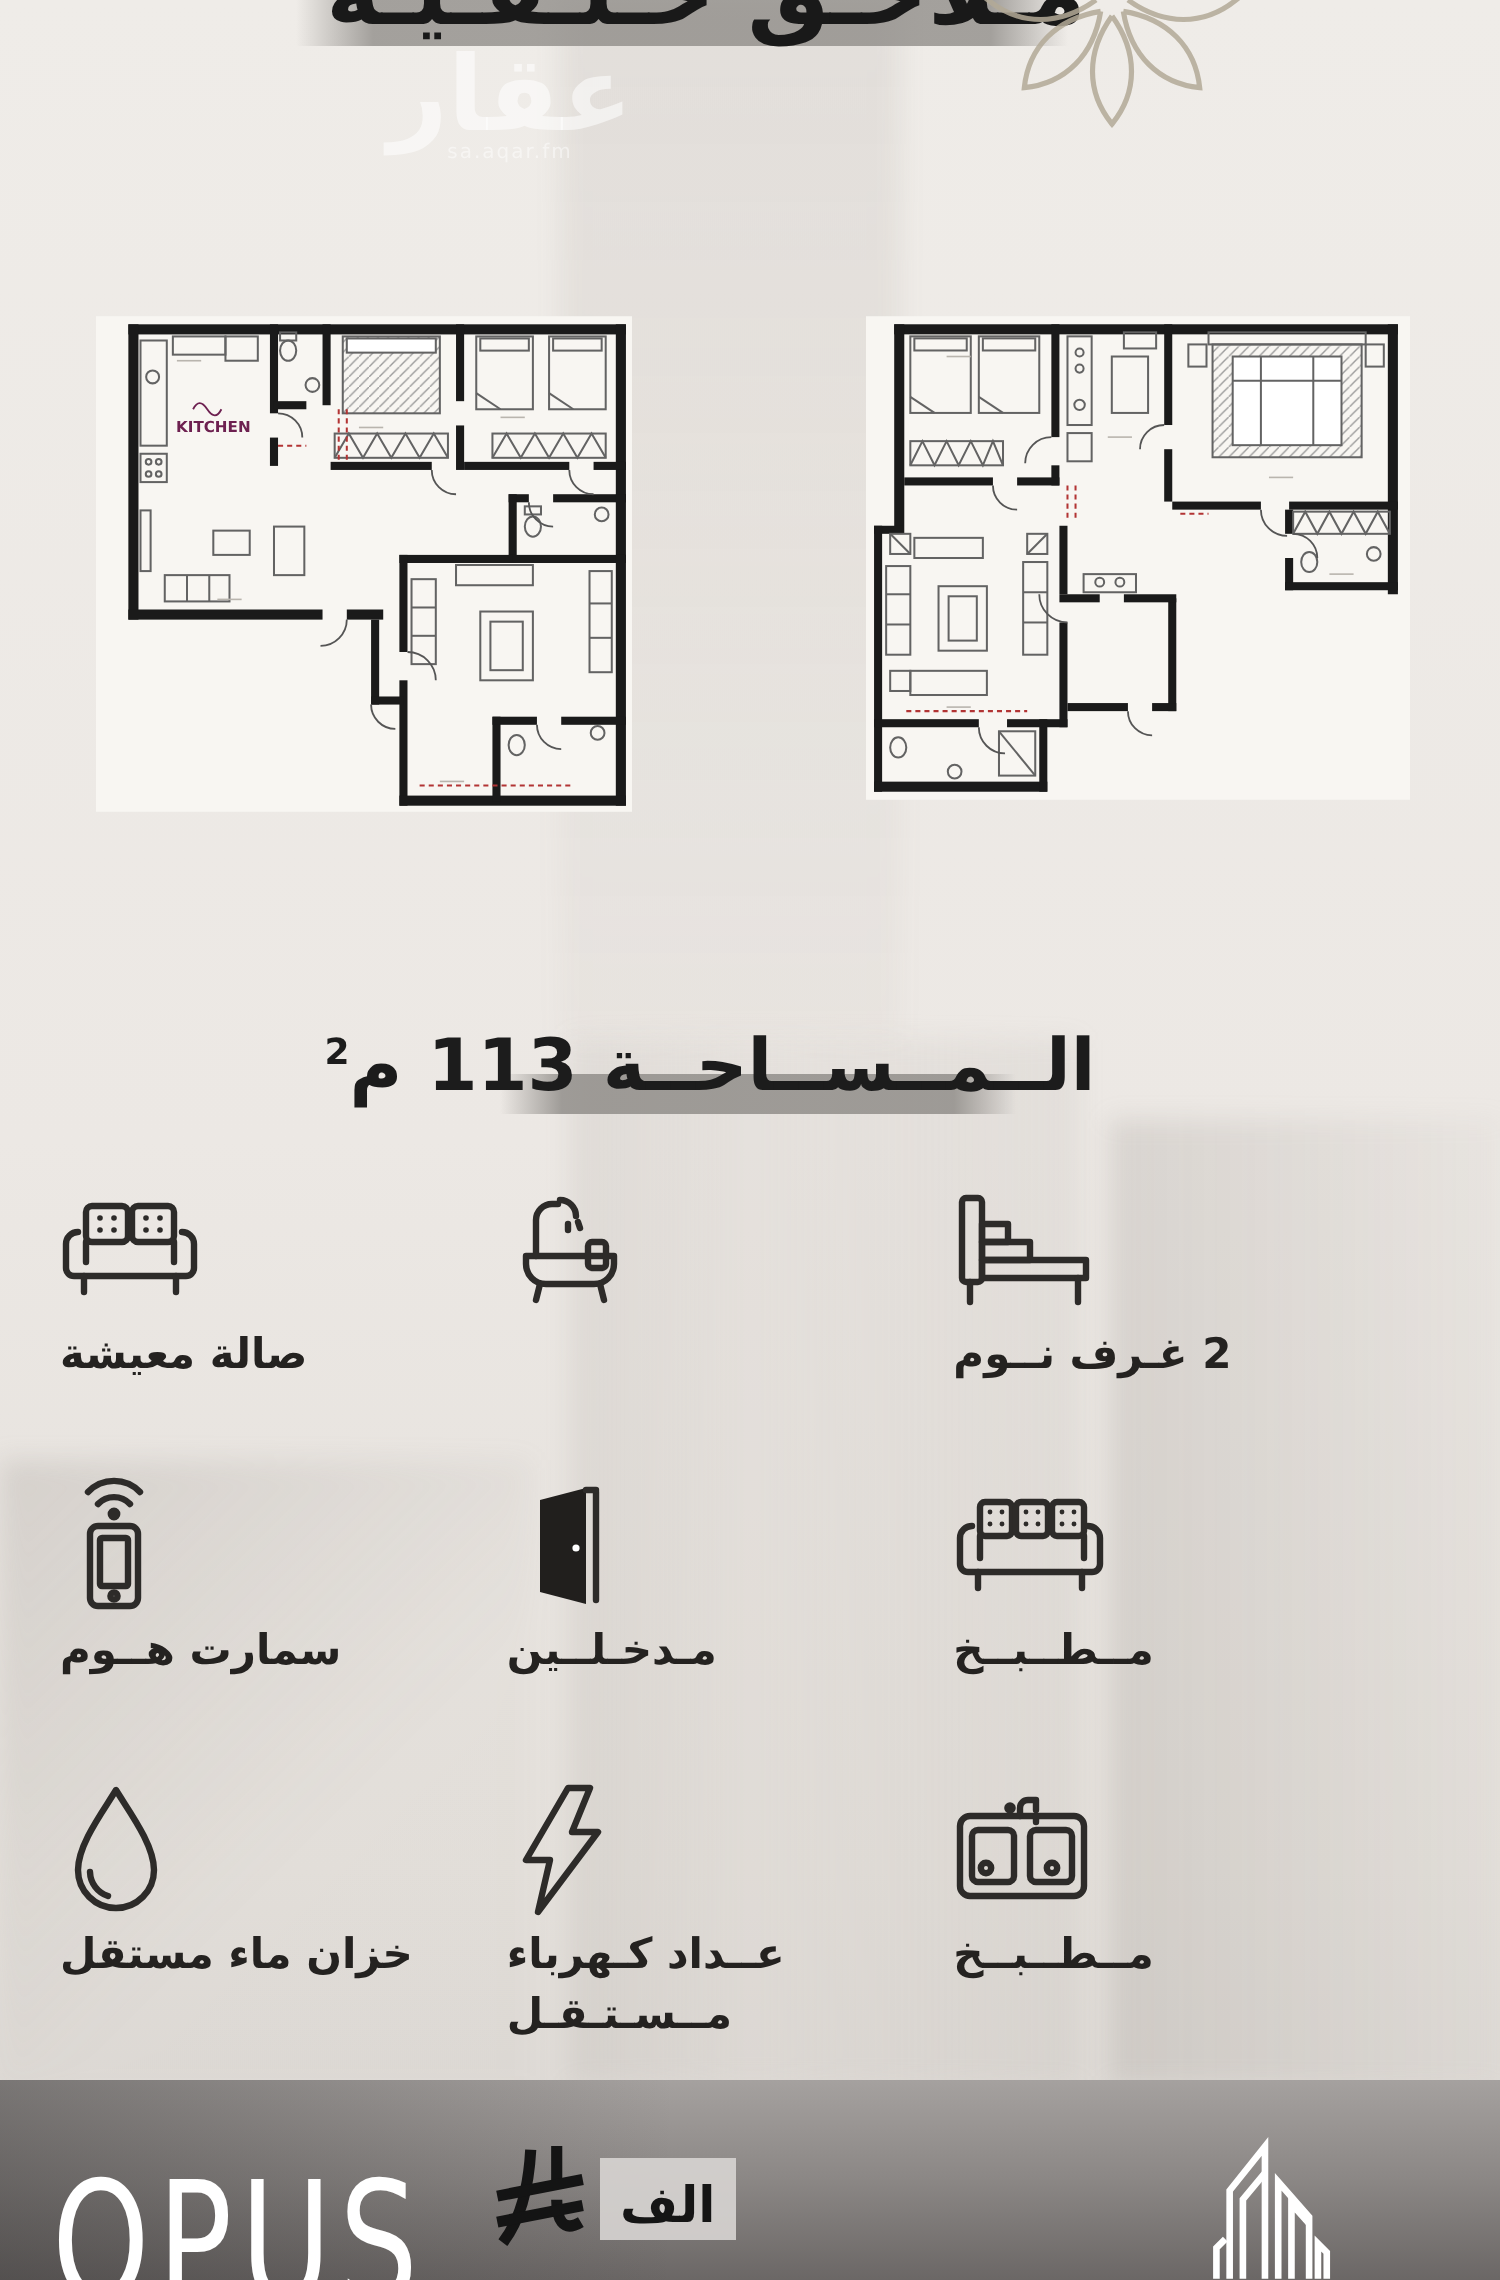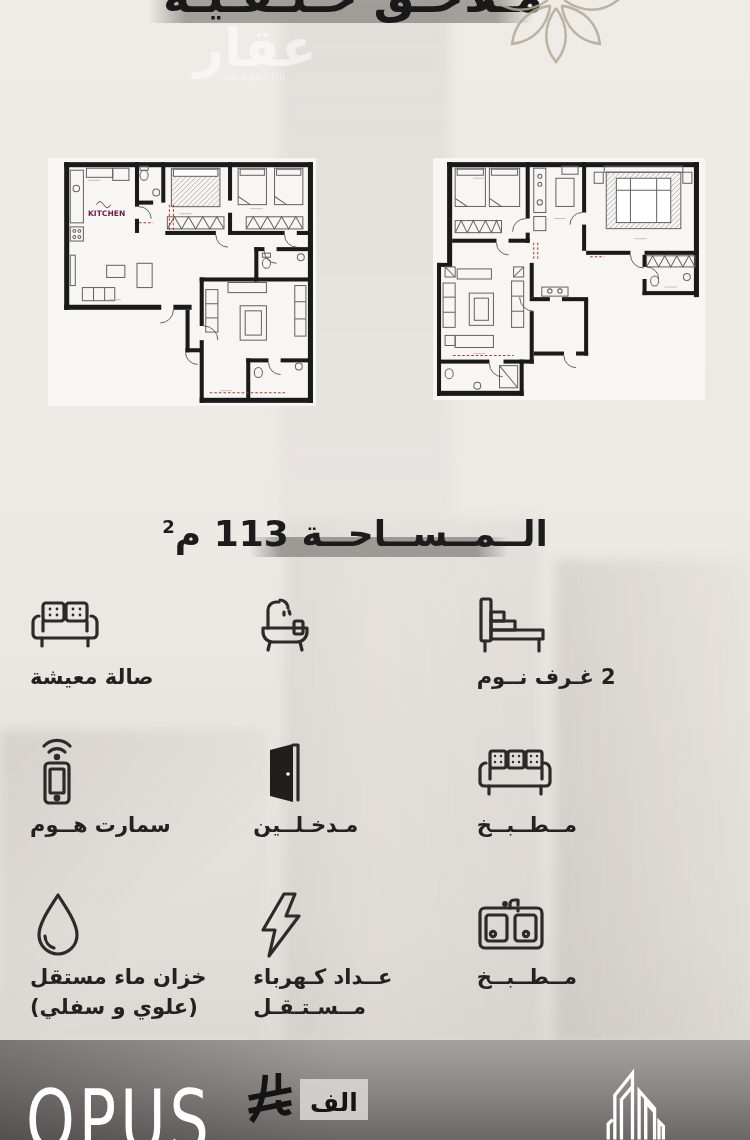--- a/index.html
+++ b/index.html
@@ -483,21 +483,20 @@
     </div>
 
     <div class="cell">
       <div class="ico">
         <svg width="56" height="70" viewBox="0 0 56 70" class="icon-stroke">
           <path d="M28,5 C22,15 9,32 9,45 a19,19 0 0 0 38,0 C47,32 34,15 28,5 Z"></path>
           <path d="M15,46 a13,13 0 0 0 9,12"></path>
         </svg>
       </div>
       <div class="lbl" dir="rtl">خزان ماء مستقل</div>
-      <div class="lbl" dir="rtl">(علوي و سفلي)</div>
     </div>
 
   </div>
 
   <div class="footer">
     <div class="opus">OPUS</div>
 
     <div class="price-row">
       <svg width="52" height="58" viewBox="0 0 56 58">
         <g fill="none" stroke="#141414" stroke-width="6" stroke-linecap="butt">

